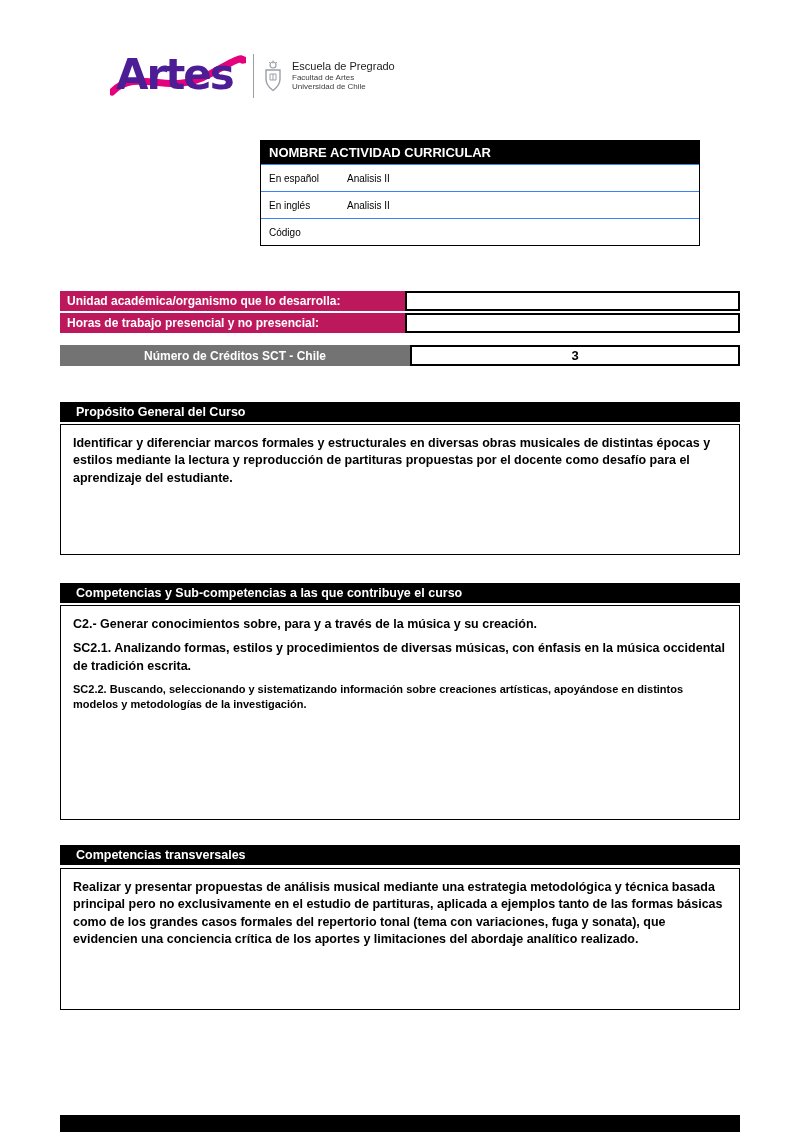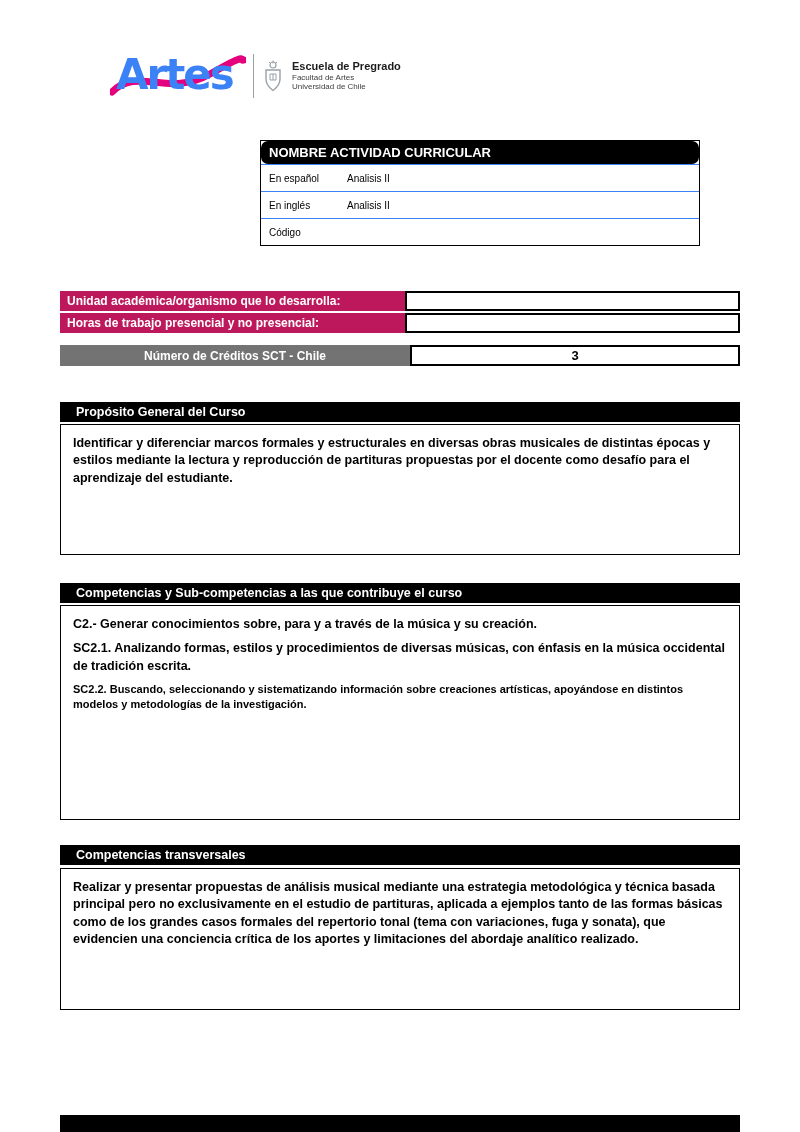--- a/index.html
+++ b/index.html
@@ -10,33 +10,33 @@
     color:#000; position:relative; overflow:hidden;
   }
   .page { position:relative; width:800px; height:1132px; background:#fff; }
 
   
   .logo-block { position:absolute; top:50px; left:116px; display:flex; align-items:center; gap:9px; }
   .artes-wrap { position:relative; width:128px; height:52px; }
   .artes-wrap svg.swoosh { position:absolute; left:-6px; top:2px; }
   .artes-word {
     position:relative; z-index:1; font-family:"DejaVu Sans", sans-serif;
-    font-weight:bold; font-size:42px; line-height:50px; letter-spacing:-2px; color:#3b82f6;
+    font-weight:bold; font-size:42px; line-height:50px; letter-spacing:-2px; color:#4c1d95;
   }
   .logo-divider { width:1px; height:44px; background:#9aa0a8; }
   .crest { display:flex; align-items:center; }
   .logo-text { display:flex; flex-direction:column; justify-content:center; line-height:1.15; }
-  .logo-text .l1 { font-weight:bold; font-size:11px; color:#1c1c1c; }
+  .logo-text .l1 { font-weight:normal; font-size:11px; color:#1c1c1c; }
   .logo-text .l2, .logo-text .l3 { font-size:8px; color:#3c3c3c; }
 
   
   .course-table { position:absolute; top:140px; left:260px; width:440px; border:1px solid #000; background:#fff; }
   .ct-header {
     background:#000; color:#fff; font-weight:bold; font-size:13px;
-    padding:4px 8px; height:23px; line-height:15px;border-radius:7px;
+    padding:4px 8px; height:23px; line-height:15px;
   }
   .ct-row {
     display:flex; align-items:center; height:27px; padding:0 8px;
     border-top:1px solid #3b82f6; font-size:10px;
   }
   .ct-label { width:78px; flex:none; }
   .ct-value { flex:1; }
 
   
   .info-table { position:absolute; top:291px; left:60px; width:680px; }

